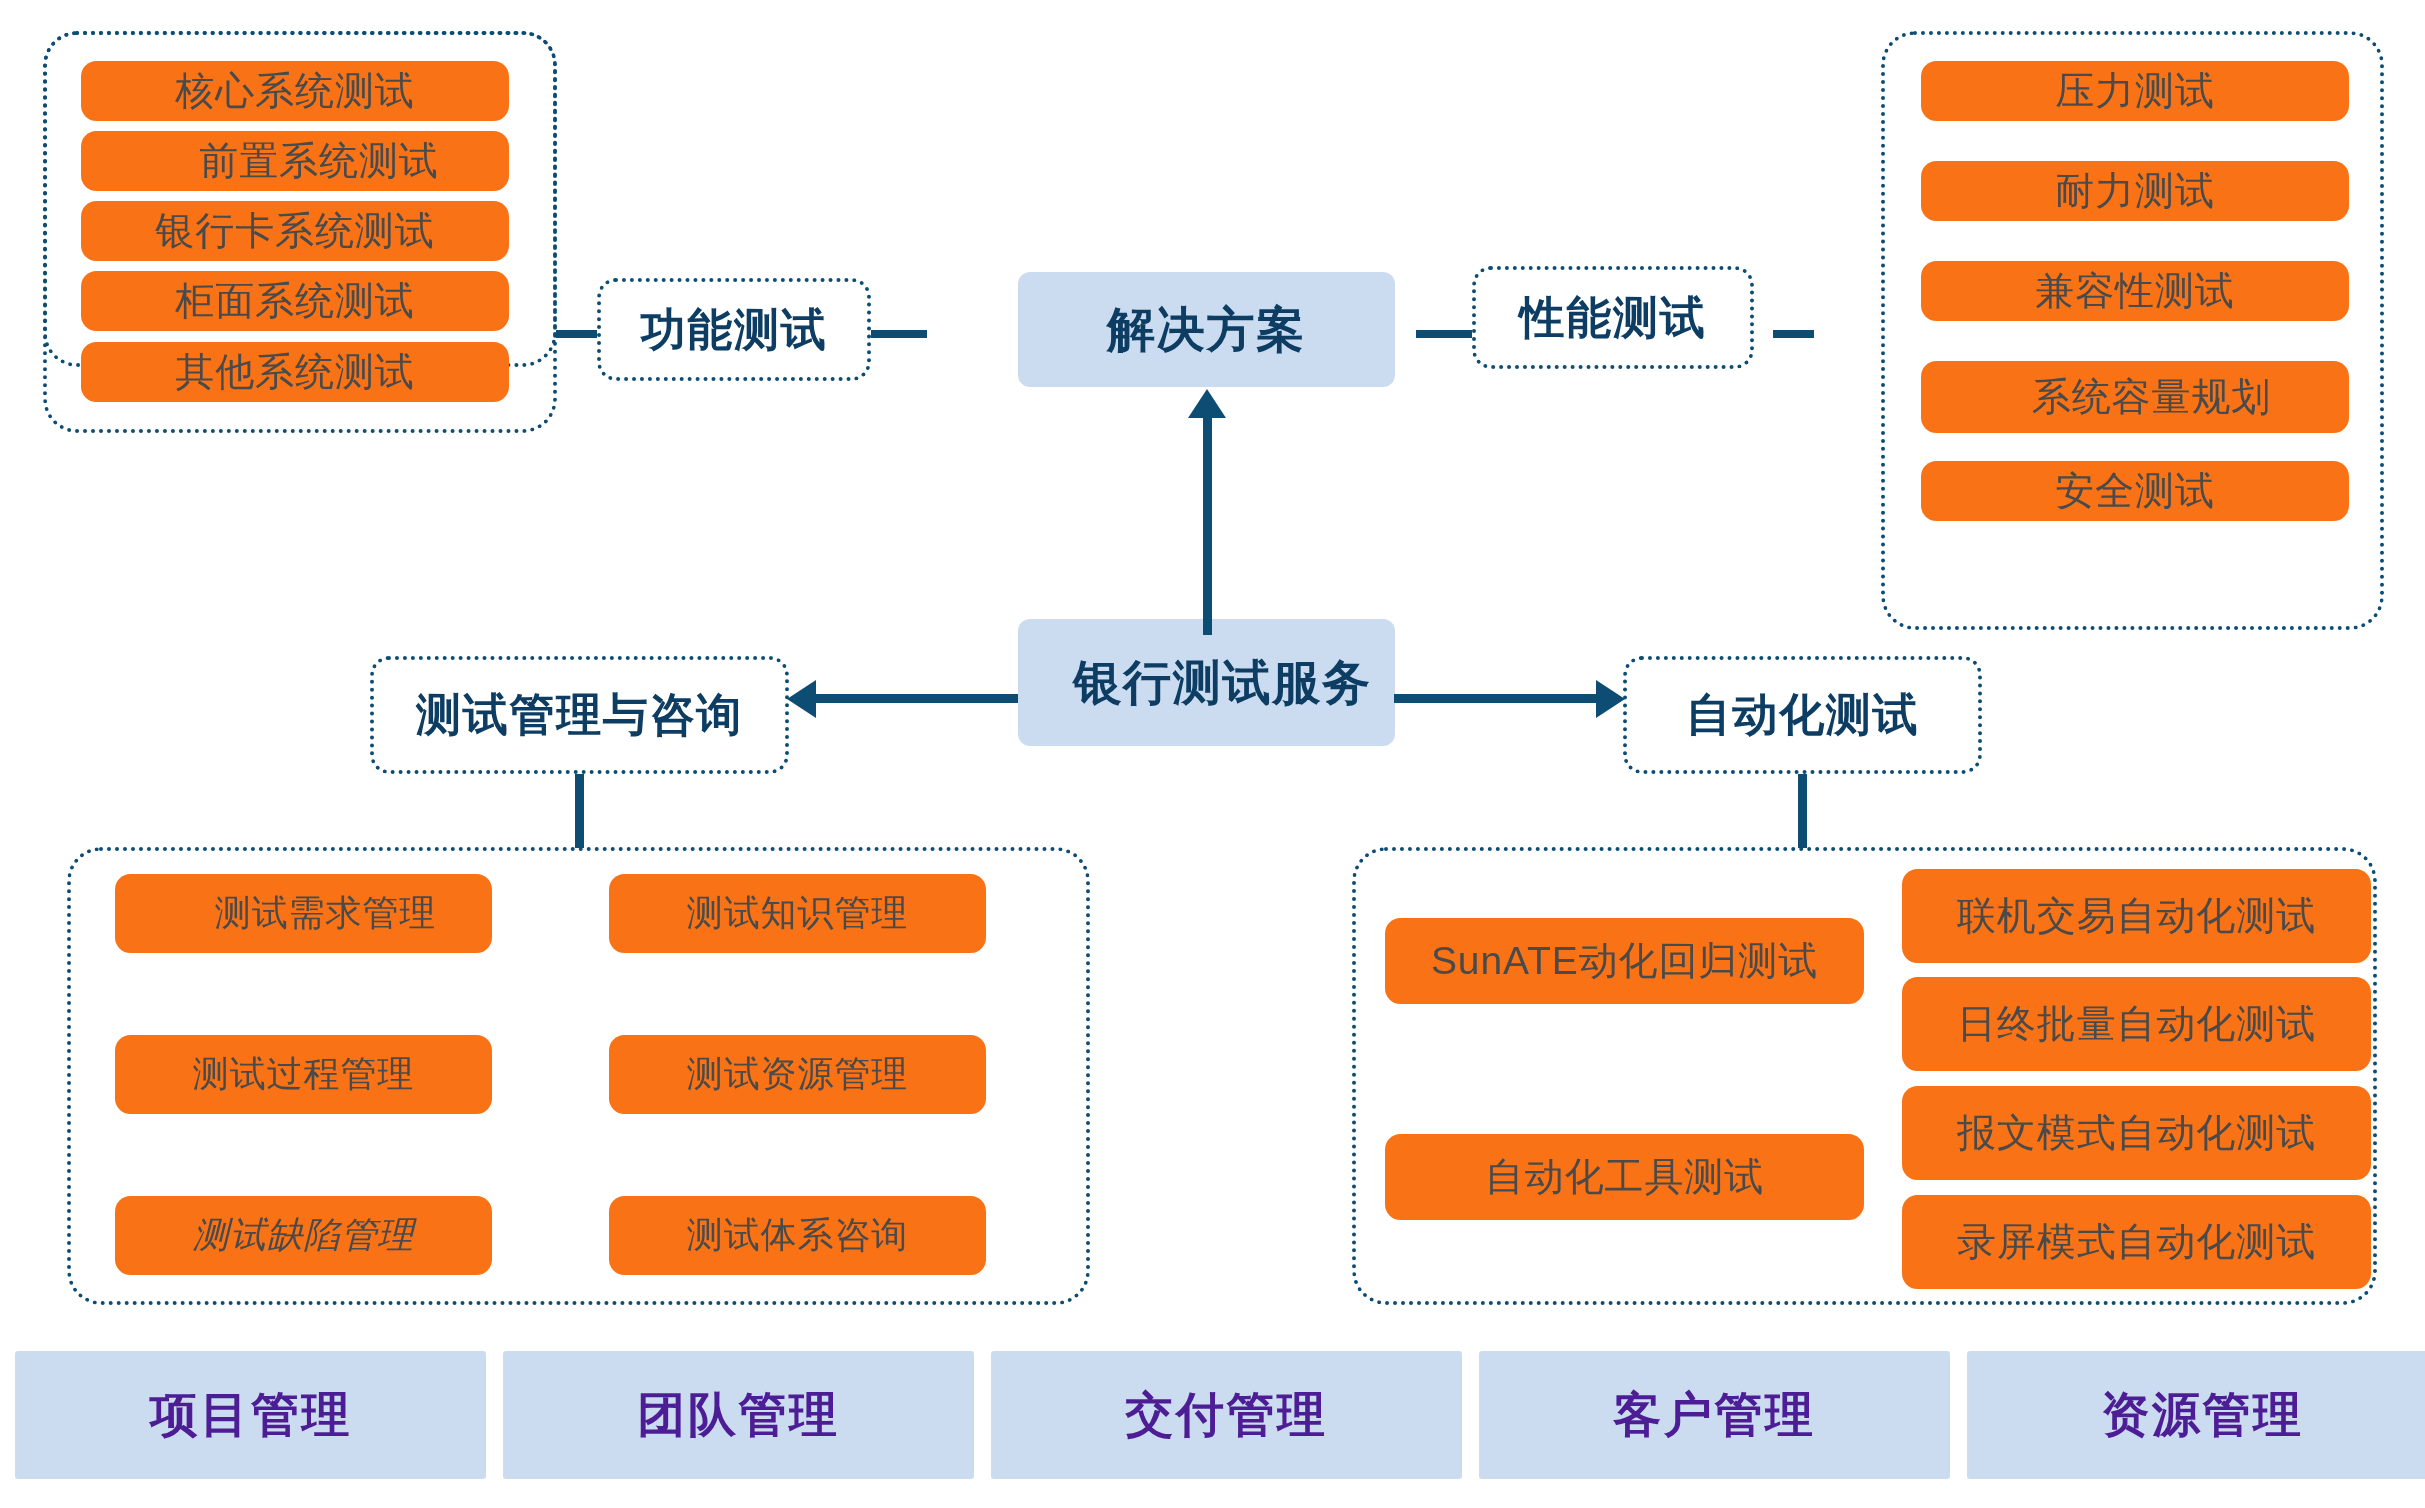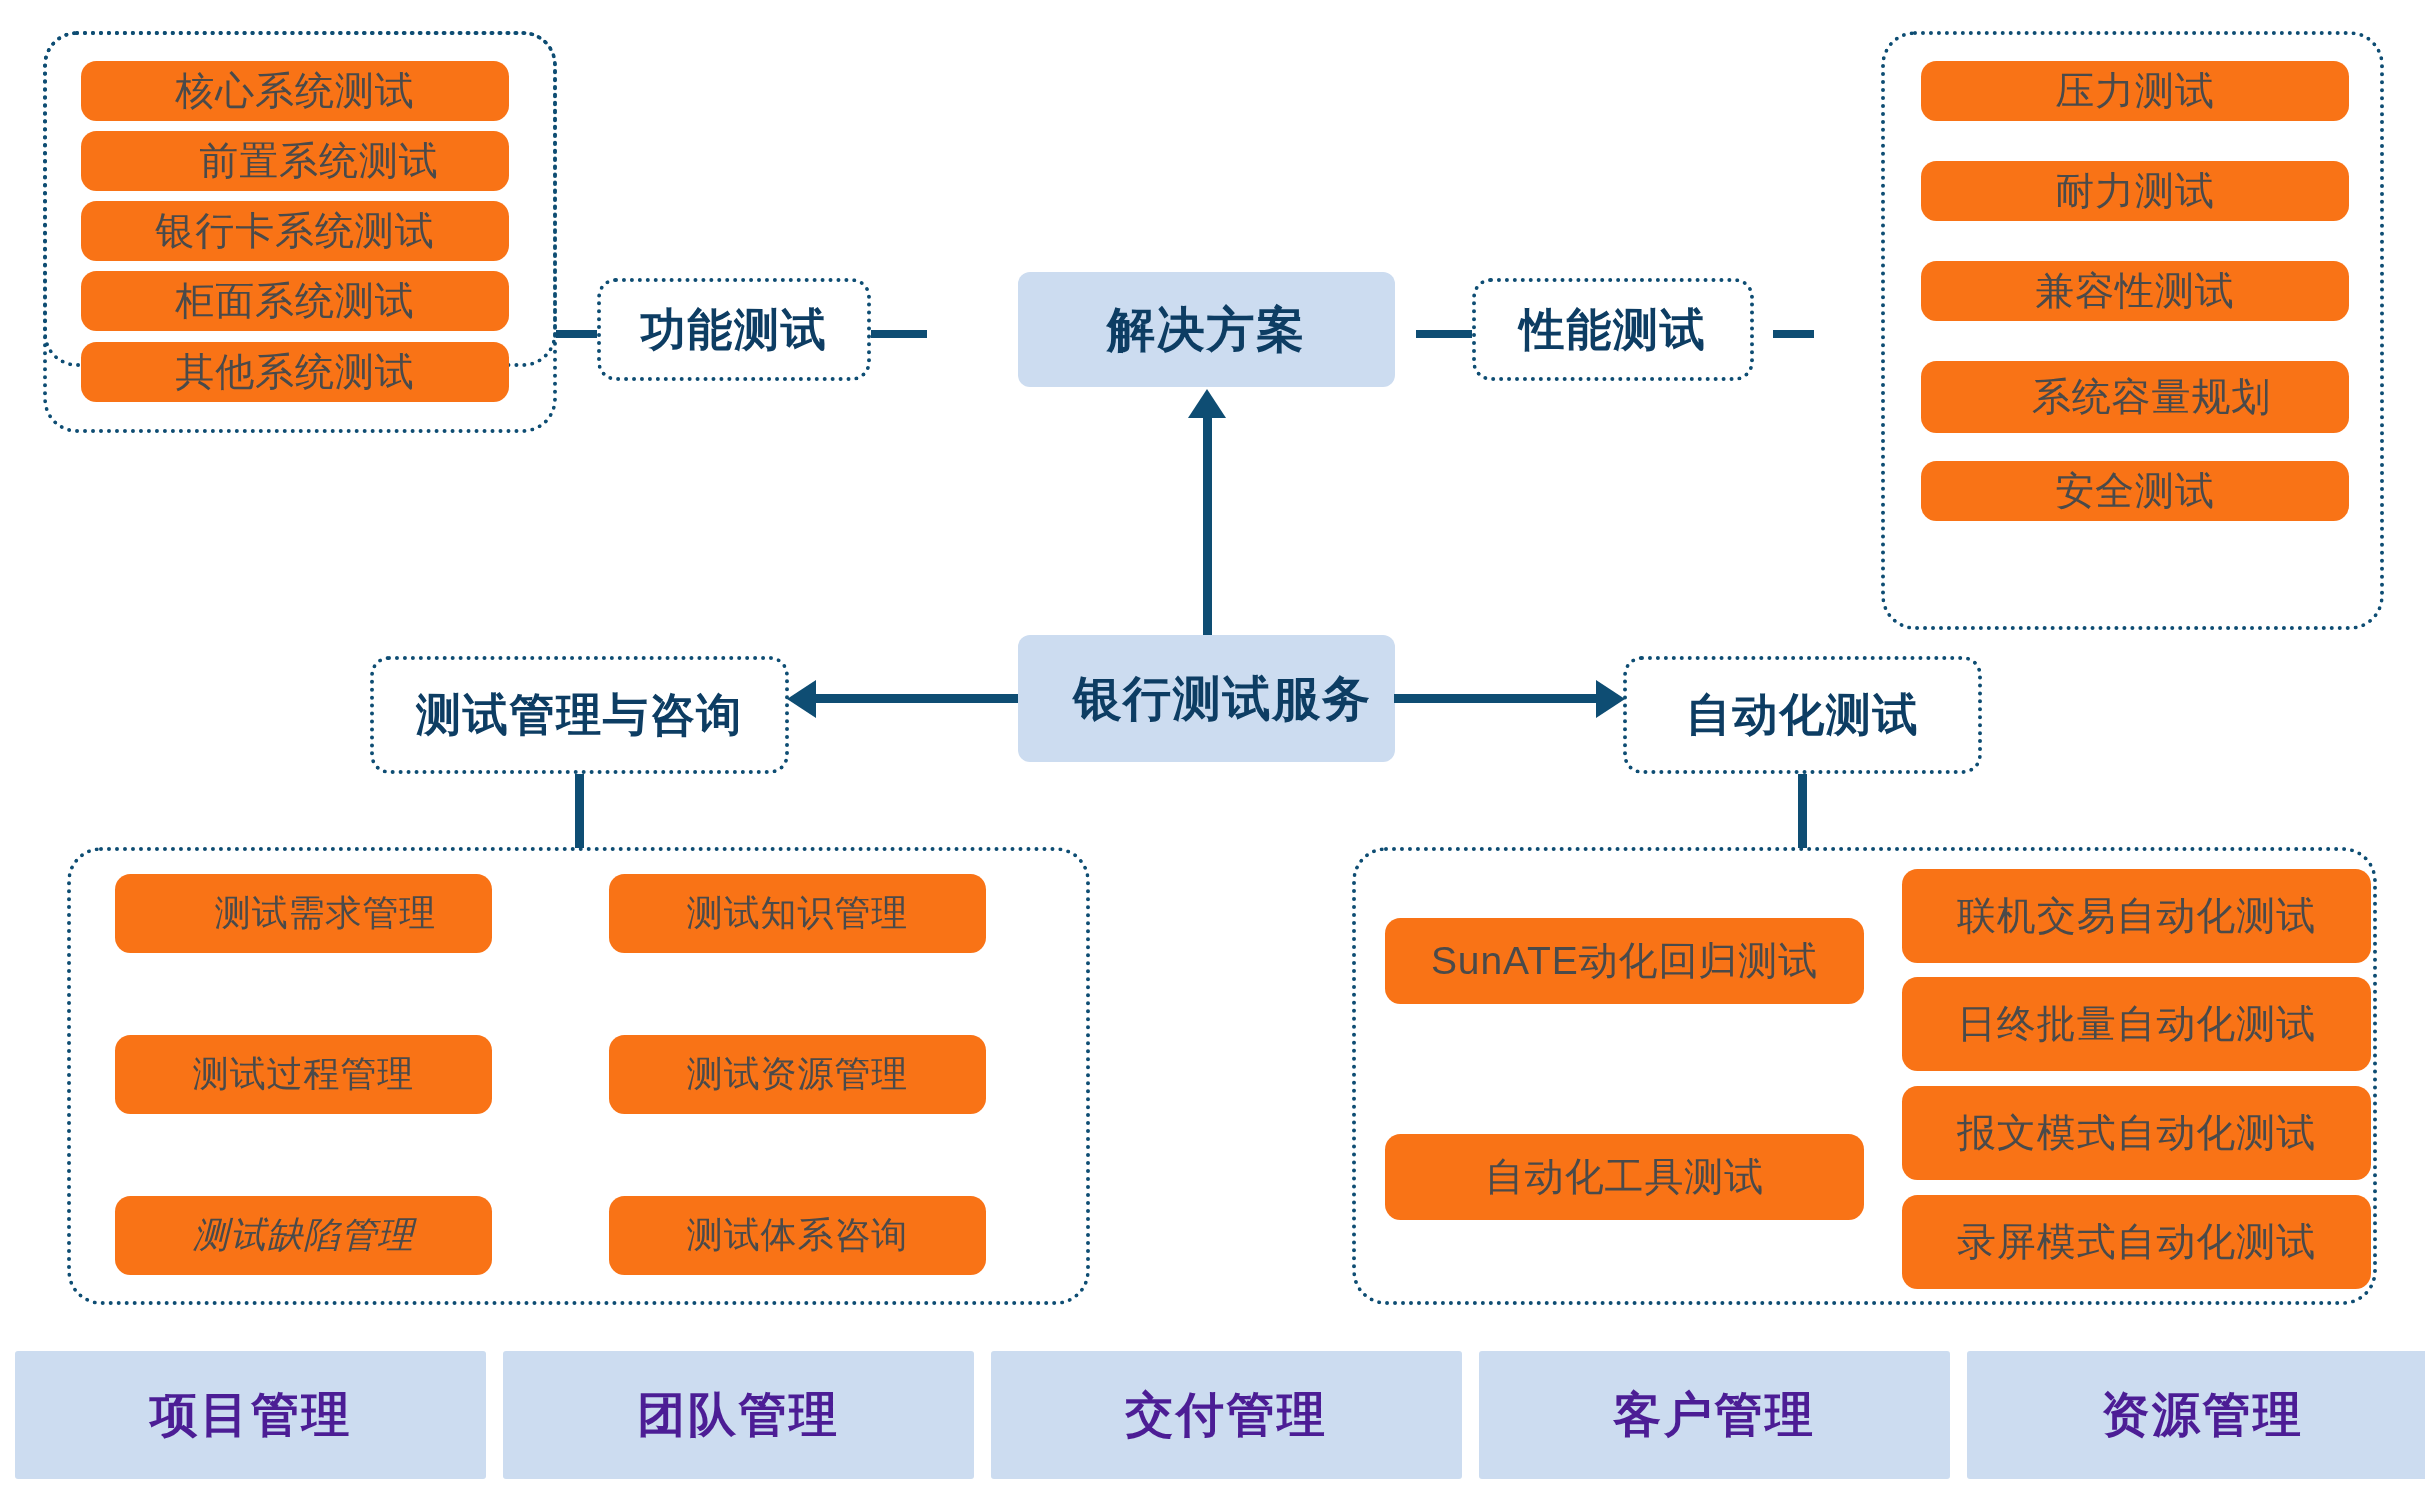--- a/index.html
+++ b/index.html
@@ -131,32 +131,32 @@
   <div class="conn-h" style="left:556px; top:330px; width:41px;"></div>
 
   <div class="node-dashed" style="left:597px; top:278px; width:274px; height:103px;">功能测试</div>
 
   <div class="conn-h" style="left:871px; top:330px; width:56px;"></div>
 
   <div class="node-solid" style="left:1018px; top:272px; width:377px; height:115px;">解决方案</div>
 
   <div class="conn-h" style="left:1416px; top:330px; width:56px;"></div>
 
-  <div class="node-dashed" style="left:1472px; top:278px; width:282px; height:103px;font-family:Liberation Serif, serif;">性能测试</div>
+  <div class="node-dashed" style="left:1472px; top:266px; width:282px; height:103px;font-family:Liberation Serif, serif;">性能测试</div>
 
   <div class="conn-h" style="left:1773px; top:330px; width:41px;"></div>
 
   <div class="dashed-panel" style="left:1881px; top:31px; width:503px; height:599px;"></div>
   <div class="chip" style="left:1921px; top:61px; width:428px; height:60px;">压力测试</div>
   <div class="chip" style="left:1921px; top:161px; width:428px; height:60px;">耐力测试</div>
   <div class="chip" style="left:1921px; top:261px; width:428px; height:60px;">兼容性测试</div>
   <div class="chip" style="left:1921px; top:361px; width:428px; height:72px;padding-left:33px;">系统容量规划</div>
   <div class="chip" style="left:1921px; top:461px; width:428px; height:60px;">安全测试</div>
 
-  <div class="node-solid" style="left:1018px; top:635px; width:377px; height:127px;padding-left:32px;">银行测试服务</div>
+  <div class="node-solid" style="left:1018px; top:619px; width:377px; height:127px;padding-left:32px;">银行测试服务</div>
 
   <div class="conn-v" style="left:1203px; top:409px; width:9.4px; height:226px;"></div>
   <div class="arrow-up" style="left:1188px; top:389px;"></div>
 
   <div class="conn-h" style="left:816px; top:694px; width:202px; height:9.4px;"></div>
   <div class="arrow-left" style="left:787px; top:680px;"></div>
 
   <div class="conn-h" style="left:1394px; top:694px; width:202px; height:9.4px;"></div>
   <div class="arrow-right" style="left:1596px; top:680px;"></div>
 

